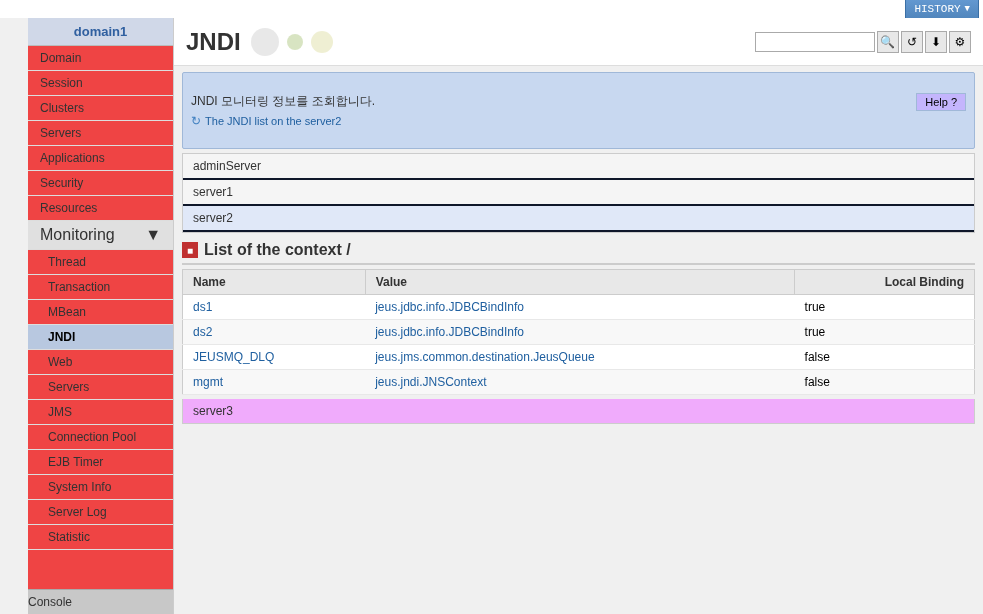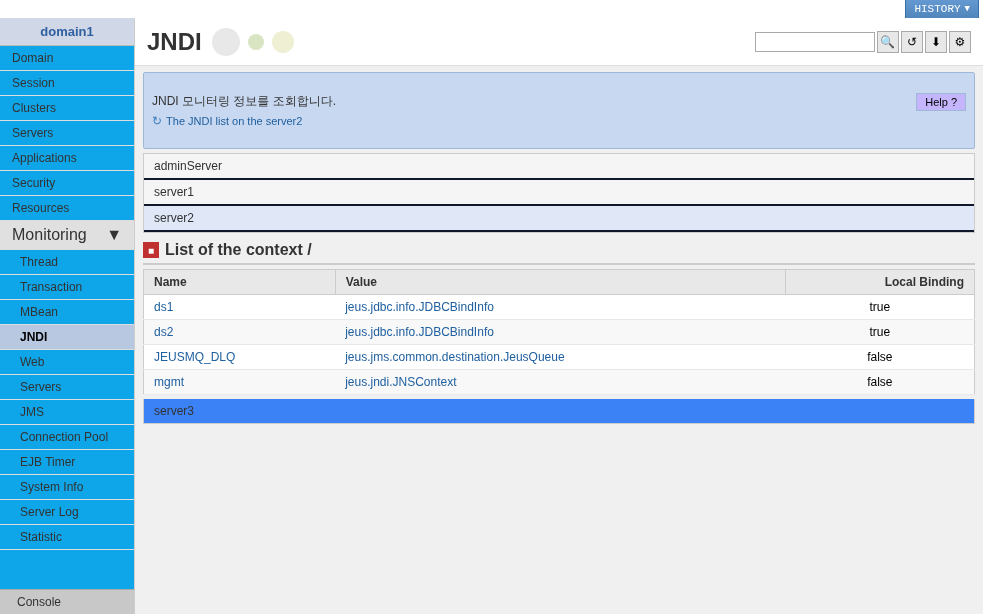--- a/index.html
+++ b/index.html
@@ -31,27 +31,28 @@
 
     
     .main-container {
       display: flex;
       flex: 1;
       overflow: hidden;
     }
 
     
     .sidebar {
-      width: 135px;
-      background: #0ea5e9;
+      width: 146px;
+      background: #ef4444;
       border-right: 1px solid #ccc;
       display: flex;
       flex-direction: column;
       overflow-y: auto;
       flex-shrink: 0;
+      margin-left: 28px;
     }
     .sidebar-domain {
       background: #d0d8e8;
       text-align: center;
       padding: 6px 4px;
       font-size: 13px;
       font-weight: bold;
       color: #3060a0;
       border-bottom: 1px solid #bbb;
     }
@@ -78,21 +79,21 @@
       padding: 5px 20px;
       cursor: pointer;
       color: #333;
       border-bottom: 1px solid #ddd;
       font-size: 12px;
     }
     .sidebar-sub-item.active { background: #b8c8e0; color: #000; font-weight: bold; }
 
     .sidebar-console {
       background: #c8c8c8;
-      padding: 5px 17px;
+      padding: 5px 0;
       margin-top: auto;
       cursor: pointer;
       font-size: 12px;
       border-top: 1px solid #aaa;
       color: #333;
     }
 
     
     .content {
       flex: 1;
@@ -234,25 +235,25 @@
     }
     .data-table th:last-child { text-align: right; }
     .data-table td {
       padding: 5px 10px;
       border-bottom: 1px solid #e8e8e8;
       font-size: 12px;
     }
     .data-table tr:nth-child(odd) td { background: #fff; }
     .data-table tr:nth-child(even) td { background: #f8f8f8; }
     .data-table td.link-val { color: #2060a0; cursor: pointer; }
-    .data-table td:last-child { text-align: center; margin-top: 28px; }
+    .data-table td:last-child { text-align: left; margin-top: 28px; }
 
     
     .server3-row {
-      background: #3b82f6;
+      background: #f0abfc;
       border: 1px solid #ccc;
       border-top: none;
       padding: 5px 10px;
       font-size: 12px;
       color: #333;
       margin: 4px 8px 0 8px;
       cursor: pointer;
     }
 
     .content-body {

